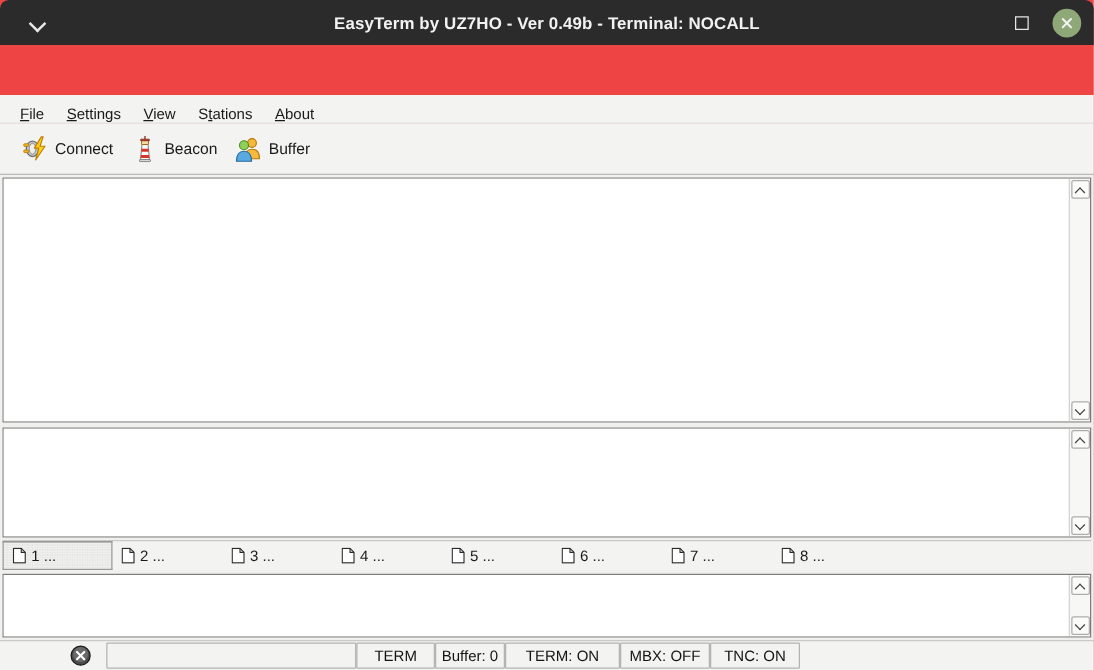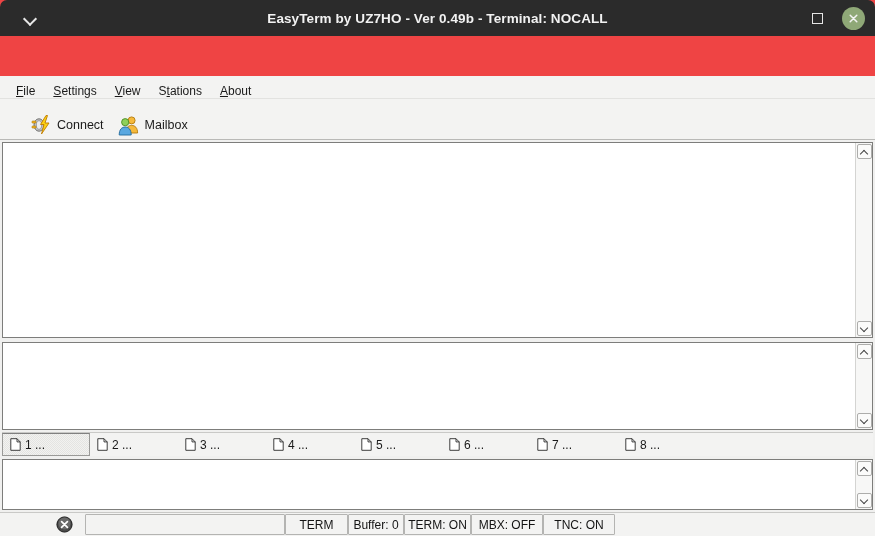--- a/index.html
+++ b/index.html
@@ -123,22 +123,22 @@
     cursor: default;
     white-space: nowrap;
   }
   .menuitem u { text-decoration: underline; }
 
   
   .toolbar {
     height: 40px;
     background: #f3f3f2;
     display: flex;
-    align-items: flex-end;
-    padding-left: 25px;
+    align-items: center;
+    padding-left: 12px;
     border-bottom: 1px solid #b9b9b7;
     flex: 0 0 auto;
     gap: 0px;
   }
   .tbtn {
     display: flex;
     align-items: center;
     gap: 5px;
     padding: 3px 9px 3px 5px;
     cursor: default;
@@ -300,21 +300,21 @@
     font-size: 12px;
     color: #141414;
     box-sizing: border-box;
     margin: 1px 0;
     white-space: nowrap;
   }
   .st-input { width: 200px; }
   .st-talk { width: 63px; }
   .st-conn { flex: 1 1 auto; }
   .st-buf  { width: 56px; }
-  .st-term { width: 67px; }
+  .st-term { width: 92px; }
   .st-mbx  { width: 72px; }
   .st-tnc  { width: 72px; margin-right: 14px; }
 </style>
 </head>
 <body>
 
 <div id="app">
 
   <div class="titlebar">
     <div class="tb-left">
@@ -348,30 +348,42 @@
         <ellipse cx="9" cy="11" rx="5" ry="6.2" fill="#c9c9c9" stroke="#6e6e6e" stroke-width="1"></ellipse>
         <ellipse cx="9" cy="11" rx="2.7" ry="4.3" fill="#ededed" stroke="#8a8a8a" stroke-width="0.8"></ellipse>
         <rect x="2" y="7" width="4" height="2.1" rx="0.6" fill="#f2b01e" stroke="#a97b05" stroke-width="0.6"></rect>
         <rect x="2" y="12" width="4" height="2.1" rx="0.6" fill="#f2b01e" stroke="#a97b05" stroke-width="0.6"></rect>
         <path d="M16 1.5 L10.5 10.5 L14 10.5 L11.5 20 L19 9 L15 9 L17.5 1.5 Z" fill="#fcd213" stroke="#c07a00" stroke-width="0.9" stroke-linejoin="round"></path>
       </svg>
       <span class="lbl">Connect</span>
     </div>
 
 
+    <div class="tbtn">
+      <svg class="ico" viewBox="0 0 22 22">
+        <path d="M7.4 20 L8.6 7.5 L13.4 7.5 L14.6 20 Z" fill="#fafafa" stroke="#8a8a8a" stroke-width="0.9"></path>
+        <path d="M8.25 11 L13.75 11 L14 13.4 L8 13.4 Z" fill="#d8342a"></path>
+        <path d="M7.75 16 L14.25 16 L14.5 18.4 L7.5 18.4 Z" fill="#d8342a"></path>
+        <rect x="8.2" y="4.3" width="5.6" height="3.3" rx="0.6" fill="#f7d9a0" stroke="#9a6b1c" stroke-width="0.8"></rect>
+        <rect x="7.4" y="3.3" width="7.2" height="1.3" rx="0.5" fill="#c0392b" stroke="#7e2419" stroke-width="0.6"></rect>
+        <rect x="6.6" y="19.6" width="8.8" height="1.7" rx="0.5" fill="#d5d5d5" stroke="#7c7c7c" stroke-width="0.7"></rect>
+        <path d="M11 0.8 L11 3.2" stroke="#7e2419" stroke-width="1"></path>
+      </svg>
+      <span class="lbl">Beacon</span>
+    </div>
 
 
     <div class="tbtn">
       <svg class="ico" viewBox="0 0 22 22">
         <circle cx="13.6" cy="6.4" r="3.5" fill="#f6b93b" stroke="#b37b0d" stroke-width="0.9"></circle>
         <path d="M7.6 19 C7.6 13.8 10.2 11.4 13.6 11.4 C17 11.4 19.6 13.8 19.6 19 Z" fill="#f6b93b" stroke="#b37b0d" stroke-width="0.9"></path>
         <circle cx="7.2" cy="8.2" r="3.6" fill="#8fd05a" stroke="#4b8a20" stroke-width="0.9"></circle>
         <path d="M1.2 21 C1.2 15.4 3.9 13 7.2 13 C10.5 13 13.2 15.4 13.2 21 Z" fill="#5aa8e0" stroke="#236b9e" stroke-width="0.9"></path>
       </svg>
-      <span class="lbl">Mailbox</span>
+      <span class="lbl">Buffer</span>
     </div>
 
 
   </div>
 
   <div class="body-area">
 
     <div class="panel panel-recv">
       <div class="panel-text"></div>
       <div class="vscroll">

